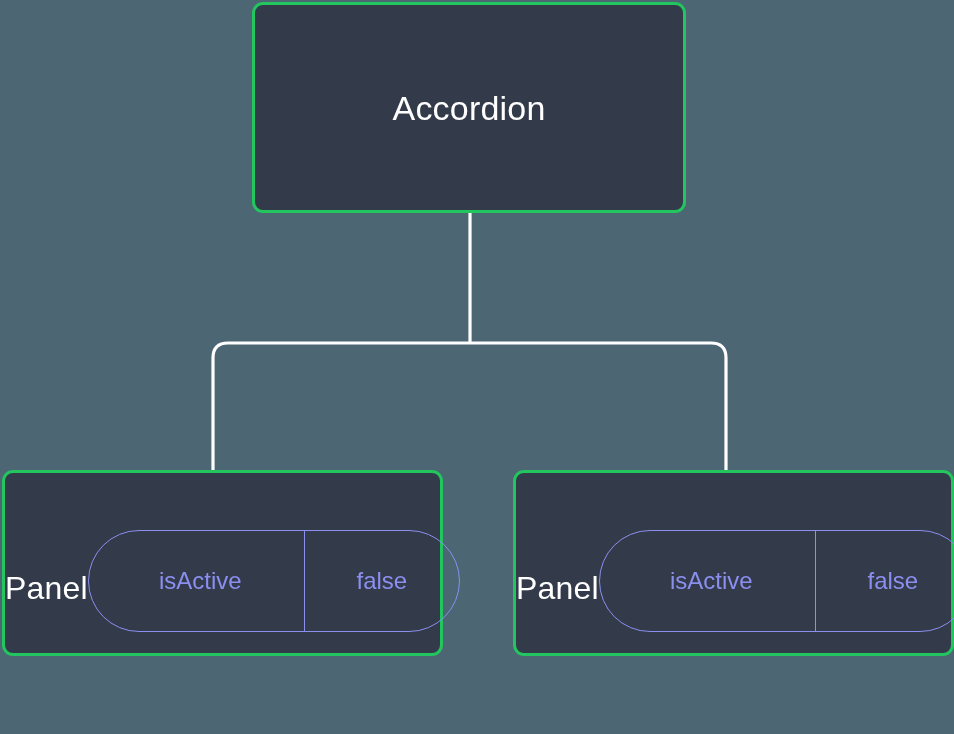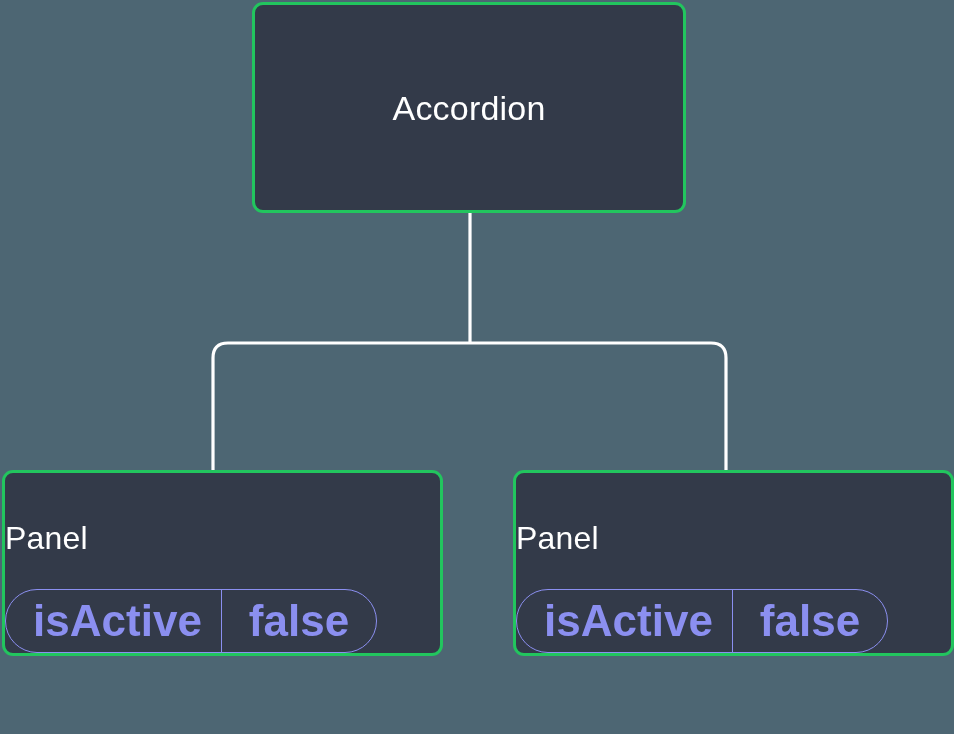--- a/index.html
+++ b/index.html
@@ -42,22 +42,21 @@
     height: 211px;
     display: flex;
     align-items: center;
     justify-content: center;
   }
   .node-leaf {
     top: 470px;
     width: 441px;
     height: 186px;
     display: flex;
-    flex-direction: column;
-    align-items: flex-start;
+    align-items: center;
   }
   .node-leaf-left  { left: 2px; }
   .node-leaf-right { left: 513px; }
 
   .node-title {
     color: #ffffff;
     font-size: 34px;
     font-weight: 400;
     letter-spacing: 0.2px;
     line-height: 1;
@@ -76,25 +75,24 @@
     border: 1.6px solid #8b8ff0;
     border-radius: 51px;
     background: transparent;
     box-sizing: border-box;
   }
   .prop-key, .prop-val {
     display: flex;
     align-items: center;
     justify-content: center;
     color: #8b8ff0;
-    font-size: 44px;
+    font-size: 24px;
     line-height: 1;
     white-space: nowrap;
     box-sizing: border-box;
-    font-weight: bold;
   }
   .prop-key {
     width: 215px;
     padding-left: 8px;
   }
   .prop-val {
     width: 155px;
     border-left: 1.6px solid #8b8ff0;
   }
 </style>

